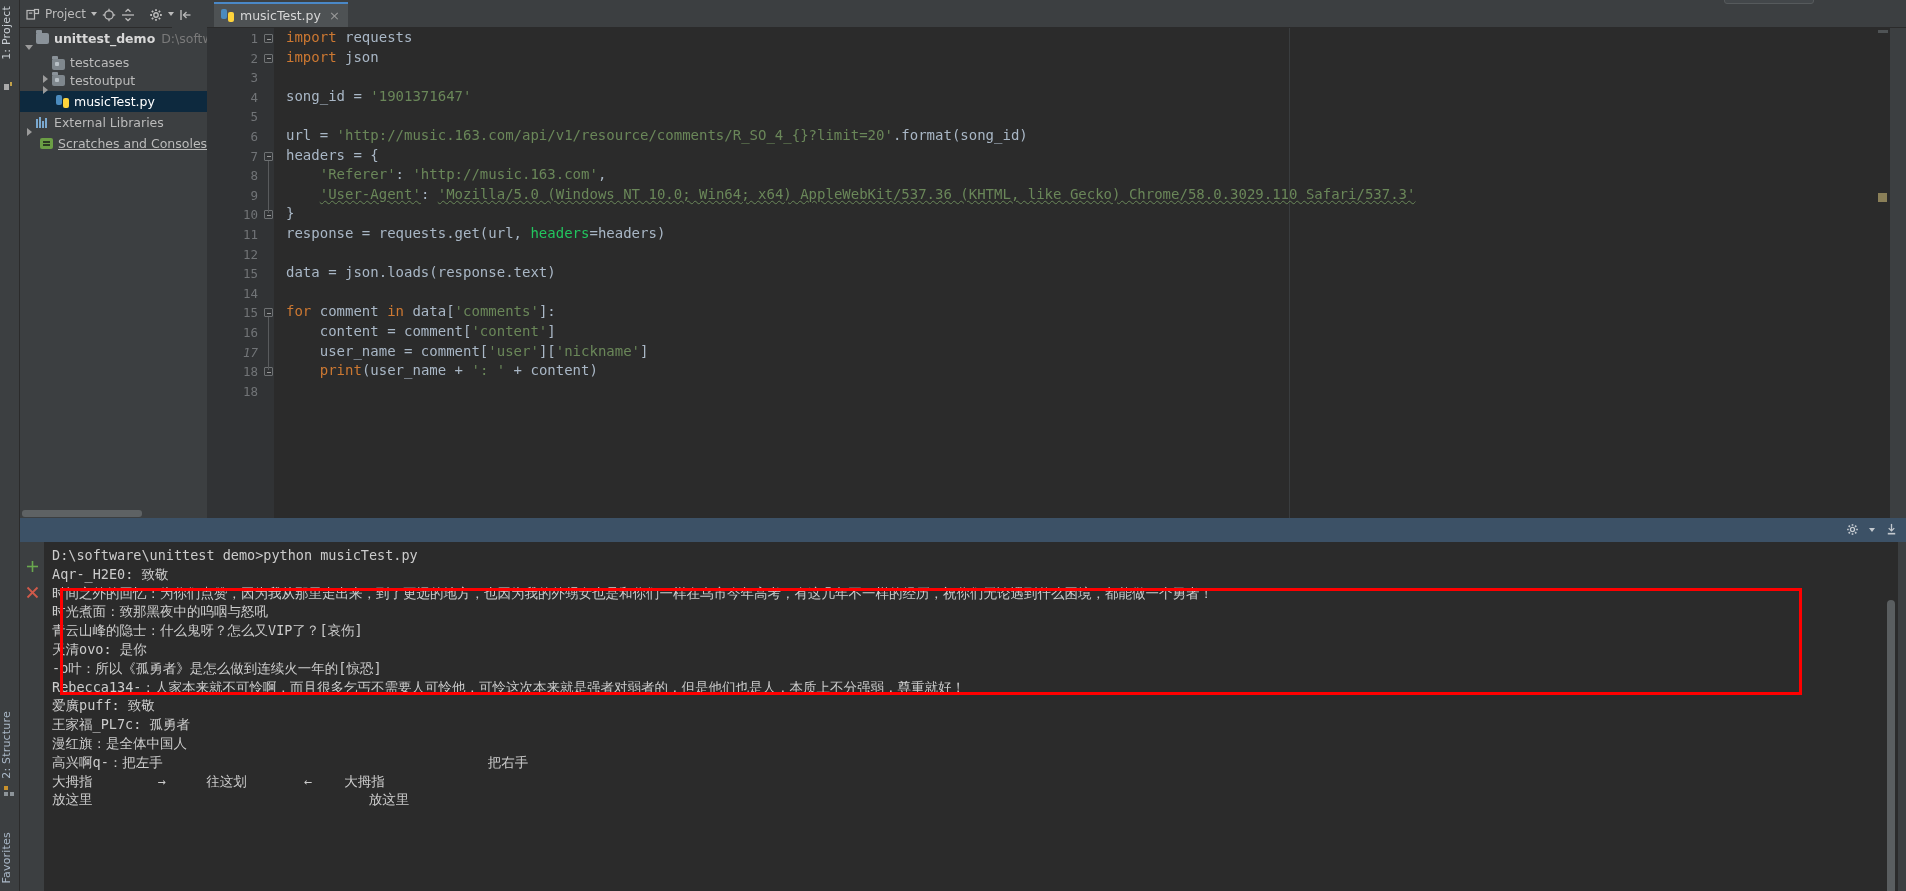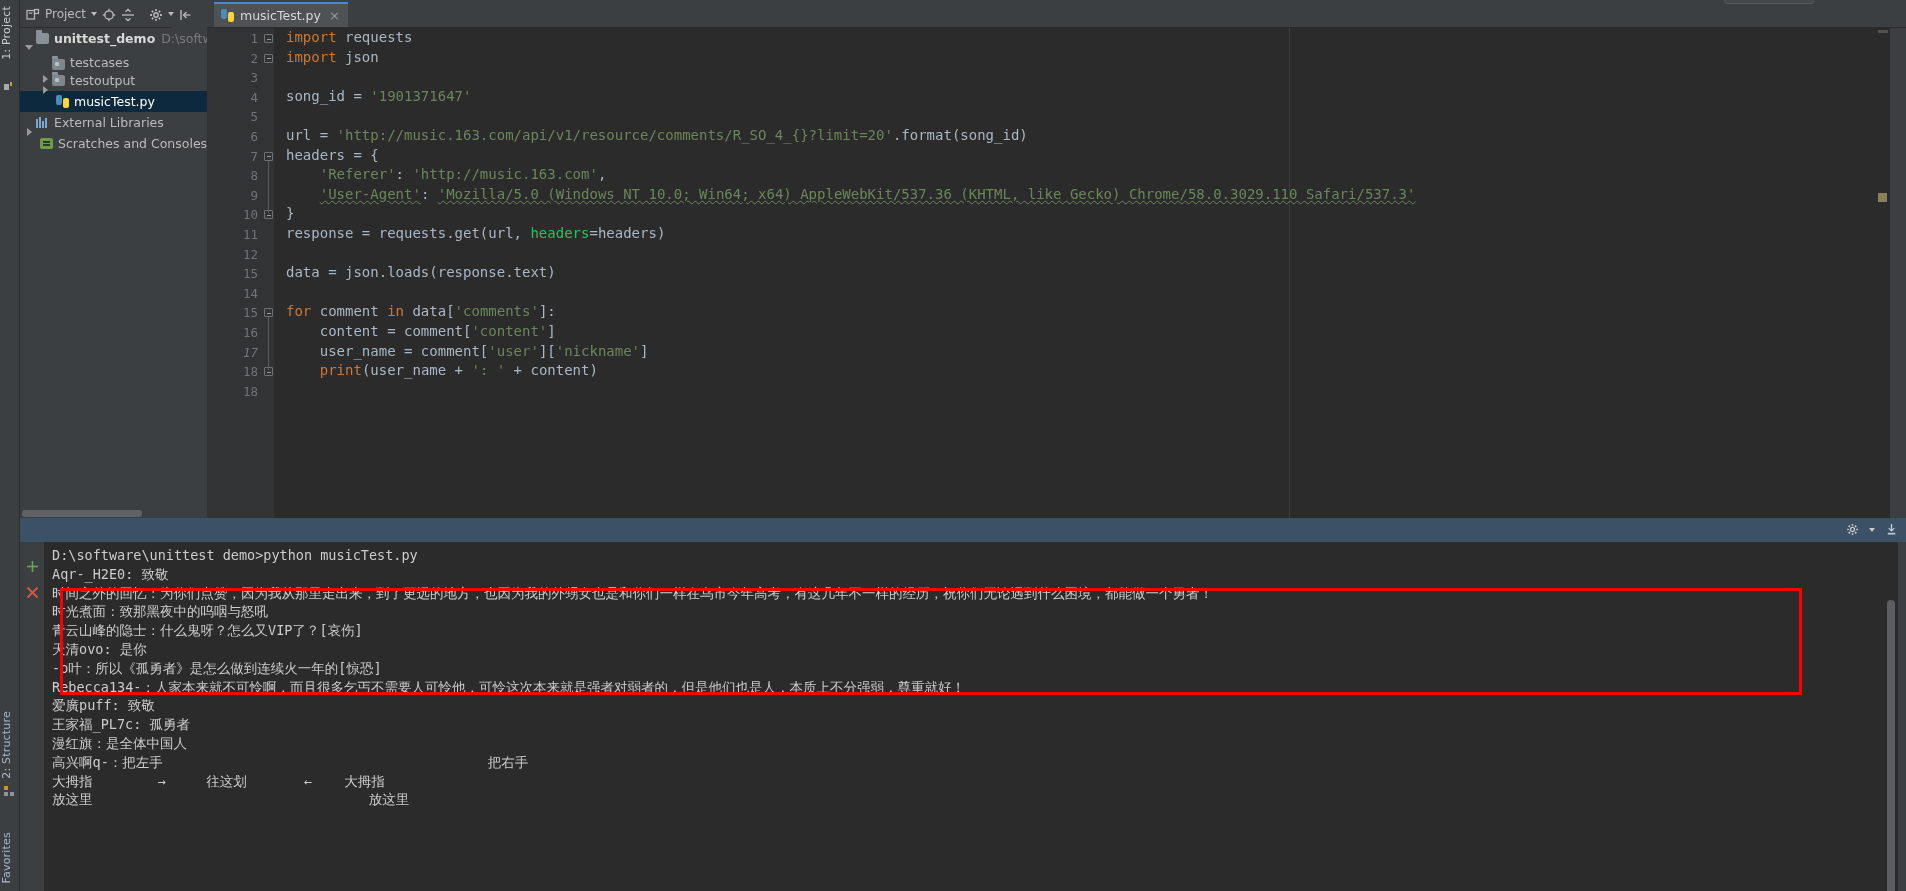--- a/index.html
+++ b/index.html
@@ -326,21 +326,21 @@
     <span class="arrow closed"></span>
     <span class="lib-icon">
       <i style="height:9px"></i>
         <i style="height:11px"></i>
         <i style="height:7px"></i>
         <i style="height:10px"></i>
     </span>
     <span>External Libraries</span>
   </div>
 
-  <div class="tree-row" style="padding-left:20px;">
+  <div class="tree-row" style="padding-left:20px;text-decoration:underline;">
     <span class="scratch-icon"></span>
     <span>Scratches and Consoles</span>
   </div>
 </div>
 
 <div id="proj-hscroll">
   <div class="thumb"></div>
 </div>
 
 <div id="editor">

